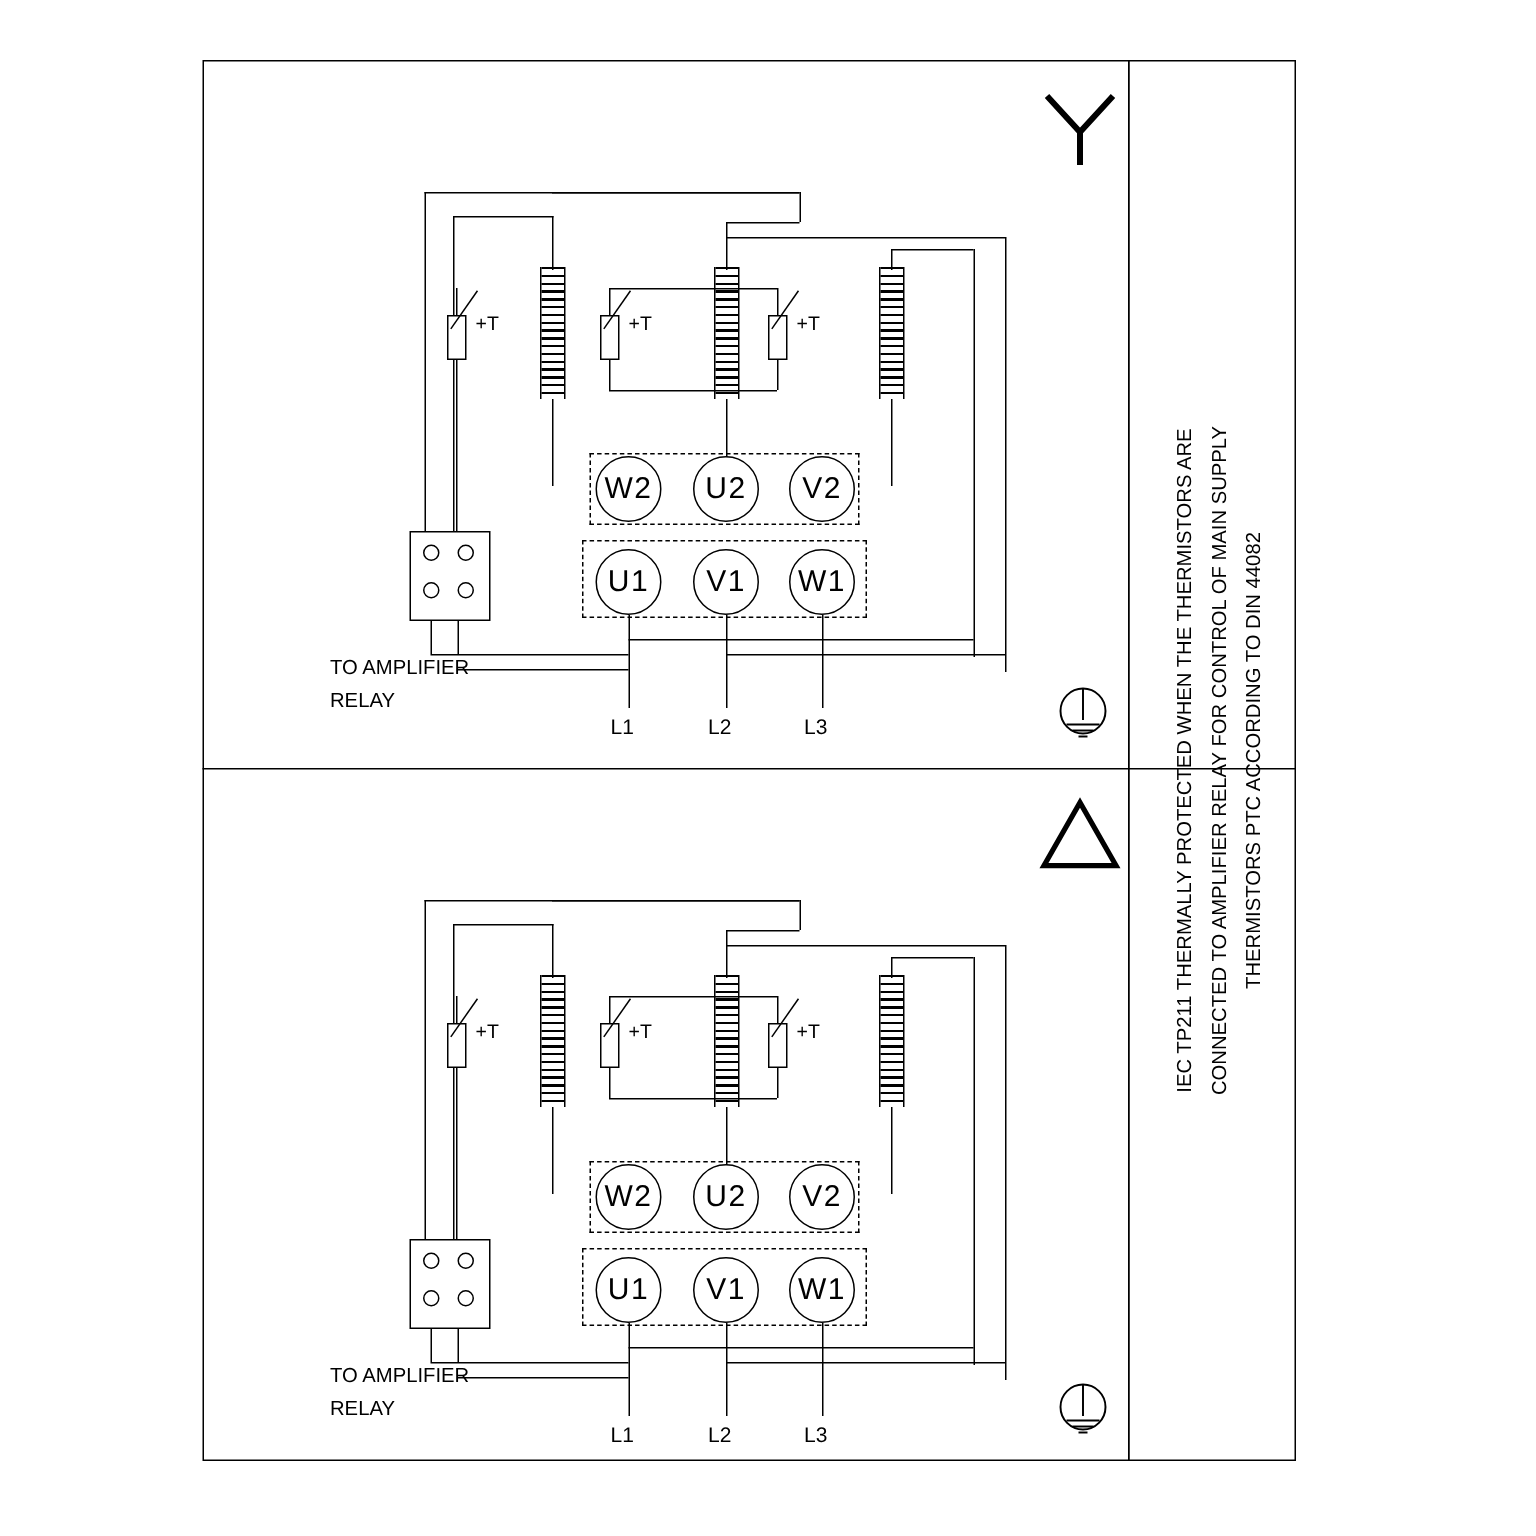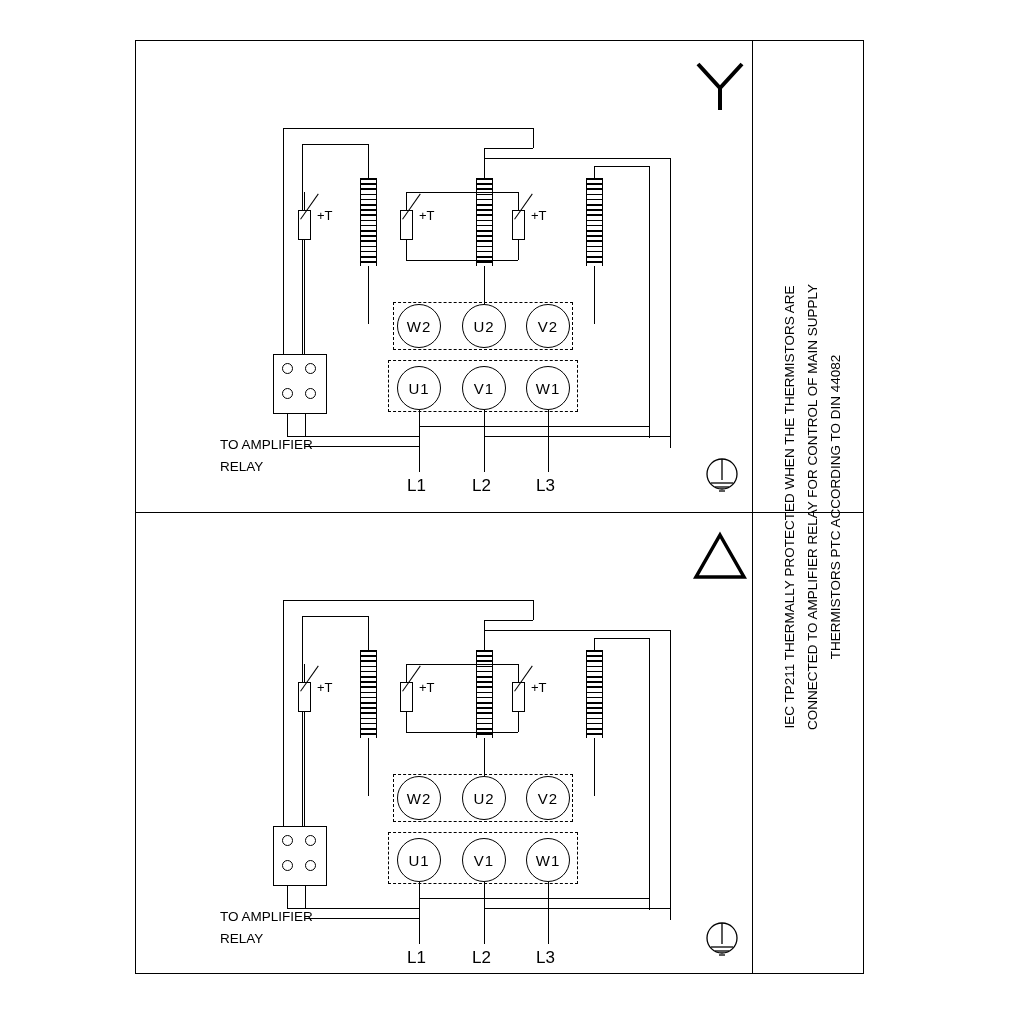--- a/index.html
+++ b/index.html
@@ -72,21 +72,21 @@
   .coil-circle {
     position: absolute;
     width: 44px;
     height: 44px;
     border: 1.3px solid #000;
     border-radius: 50%;
     box-sizing: border-box;
     display: flex;
     align-items: center;
     justify-content: center;
-    font-size: 15px;
+    font-size: 20px;
     letter-spacing: 1px;
     background: #fff;
   }
   .dashed-box {
     position: absolute;
     border: 1.2px dashed #000;
     box-sizing: border-box;
   }
   .winding {
     position: absolute;
@@ -142,21 +142,21 @@
     background: #fff;
   }
   .caption {
     position: absolute;
     font-size: 13.5px;
     line-height: 22px;
     white-space: pre-line;
   }
   .phase-label {
     position: absolute;
-    font-size: 17px;
+    font-size: 14px;
   }
 
   
   .sym {
     position: absolute;
   }
   .side-note {
     position: absolute;
     left: 762px;
     top: 40px;

